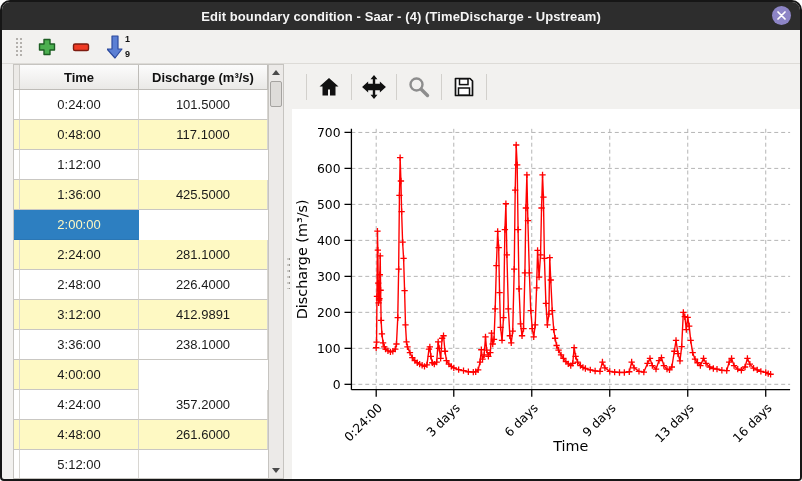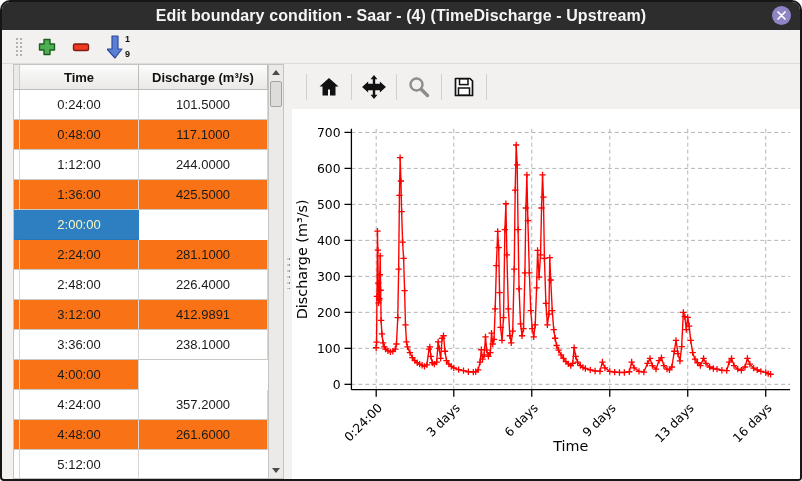--- a/index.html
+++ b/index.html
@@ -9,21 +9,21 @@
     border:2px solid #161616;
     border-radius:10px 10px 4px 4px;
     background:#f2f1ef;
     overflow:hidden;
     display:flex;flex-direction:column;
     font-family:"Liberation Sans", sans-serif;
   }
   
   .titlebar{flex:0 0 28px;background:#2d2d2d;position:relative;
     display:flex;align-items:center;justify-content:center;}
-  .titlebar .title{color:#f5f5f5;font-weight:bold;font-size:16px;letter-spacing:.1px;}
+  .titlebar .title{color:#f5f5f5;font-weight:bold;font-size:13px;letter-spacing:.1px;}
   .close-btn{position:absolute;right:9px;top:4px;width:19px;height:19px;border-radius:50%;
     background:#8d85c6;border:none;padding:0;display:flex;align-items:center;justify-content:center;cursor:pointer;}
   
   .toolbar{flex:0 0 34px;display:flex;align-items:center;padding-left:12px;
     background:#f2f1ef;border-bottom:1px solid #dddbd7;}
   .grip{width:8px;height:22px;margin-right:8px;
     background-image:radial-gradient(circle,#b3b0ac 1.1px,transparent 1.2px);
     background-size:4px 4px;background-position:1px 1px;}
   .tb-btn{width:34px;height:28px;border:none;background:transparent;display:flex;
     align-items:center;justify-content:center;cursor:pointer;padding:0;position:relative;}
@@ -42,21 +42,21 @@
   .th{display:flex;align-items:center;justify-content:center;border-right:1px solid #bebcb8;}
   .th.c-time{flex:0 0 119px;}
   .th.c-disc{flex:1;}
   .tbody{flex:1;overflow:hidden;}
   .trow{display:flex;height:30px;font-size:13px;color:#1a1a1a;}
   .trow .cell{display:flex;align-items:center;justify-content:center;
     border-right:1px solid #d8d6d2;border-bottom:1px solid #c9c7c3;background:#fff;}
   .trow .cell.rh{flex:0 0 6px;padding:0;}
   .trow .cell.c-time{flex:0 0 119px;}
   .trow .cell.c-disc{flex:1;}
-  .trow.alt .cell{background:#f97316;}
+  .trow.alt .cell{background:#fef9c3;}
   .trow.selected .cell{background:#2d7fc1;color:#fef9c3;border-right-color:#2d7fc1;border-bottom-color:#2a76b4;}
   
   .vscroll{flex:0 0 16px;background:#eceae8;border:1px solid #c6c4c0;display:flex;flex-direction:column;}
   .sb-btn{flex:0 0 15px;display:flex;align-items:center;justify-content:center;cursor:pointer;}
   .tri-up{width:0;height:0;border-left:4px solid transparent;border-right:4px solid transparent;border-bottom:5px solid #4a4a4a;}
   .tri-down{width:0;height:0;border-left:4px solid transparent;border-right:4px solid transparent;border-top:5px solid #4a4a4a;}
   .sb-track{flex:1;position:relative;}
   .sb-thumb{position:absolute;top:1px;left:1px;right:1px;height:26px;background:#dedcd9;
     border:1px solid #a5a3a0;border-radius:2px;cursor:grab;}
   
@@ -126,21 +126,20 @@
               <div class="cell c-disc">101.5000</div>
             </div>
             <div class="trow alt">
               <div class="cell rh"></div>
               <div class="cell c-time">0:48:00</div>
               <div class="cell c-disc">117.1000</div>
             </div>
             <div class="trow">
               <div class="cell rh"></div>
               <div class="cell c-time">1:12:00</div>
-              <div class="cell c-disc">244.0000</div>
             </div>
             <div class="trow alt">
               <div class="cell rh"></div>
               <div class="cell c-time">1:36:00</div>
               <div class="cell c-disc">425.5000</div>
             </div>
             <div class="trow selected">
               <div class="cell rh"></div>
               <div class="cell c-time">2:00:00</div>
             </div>

